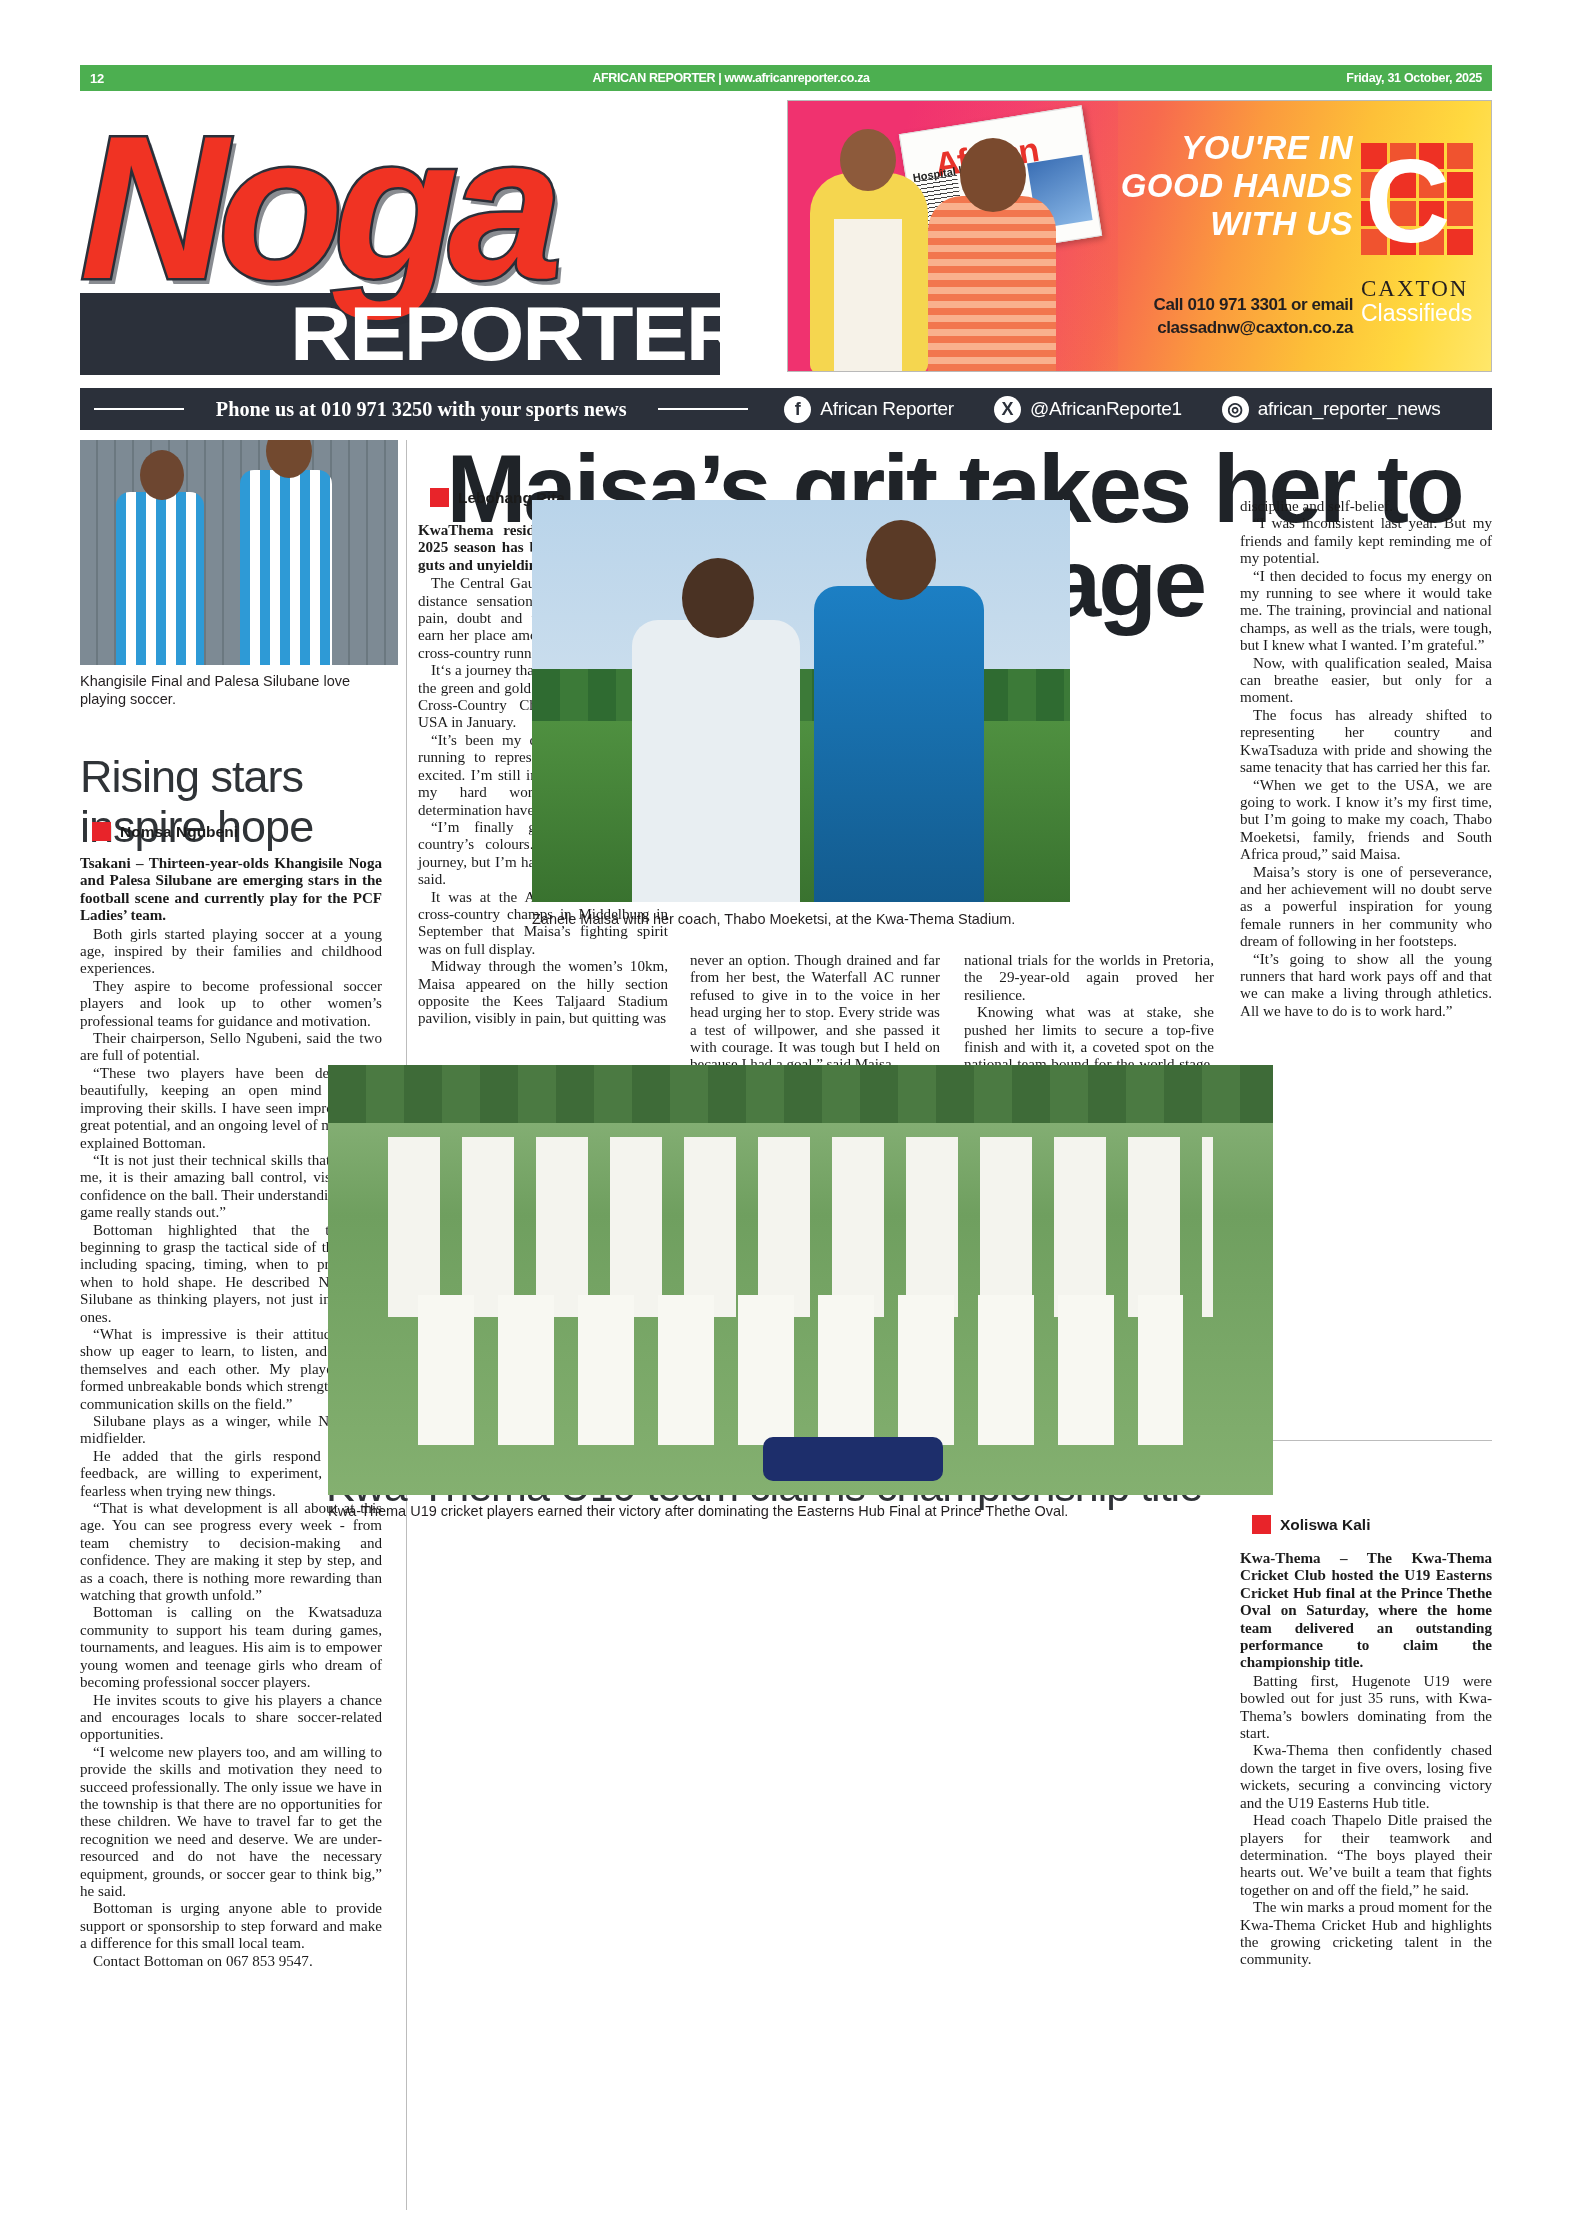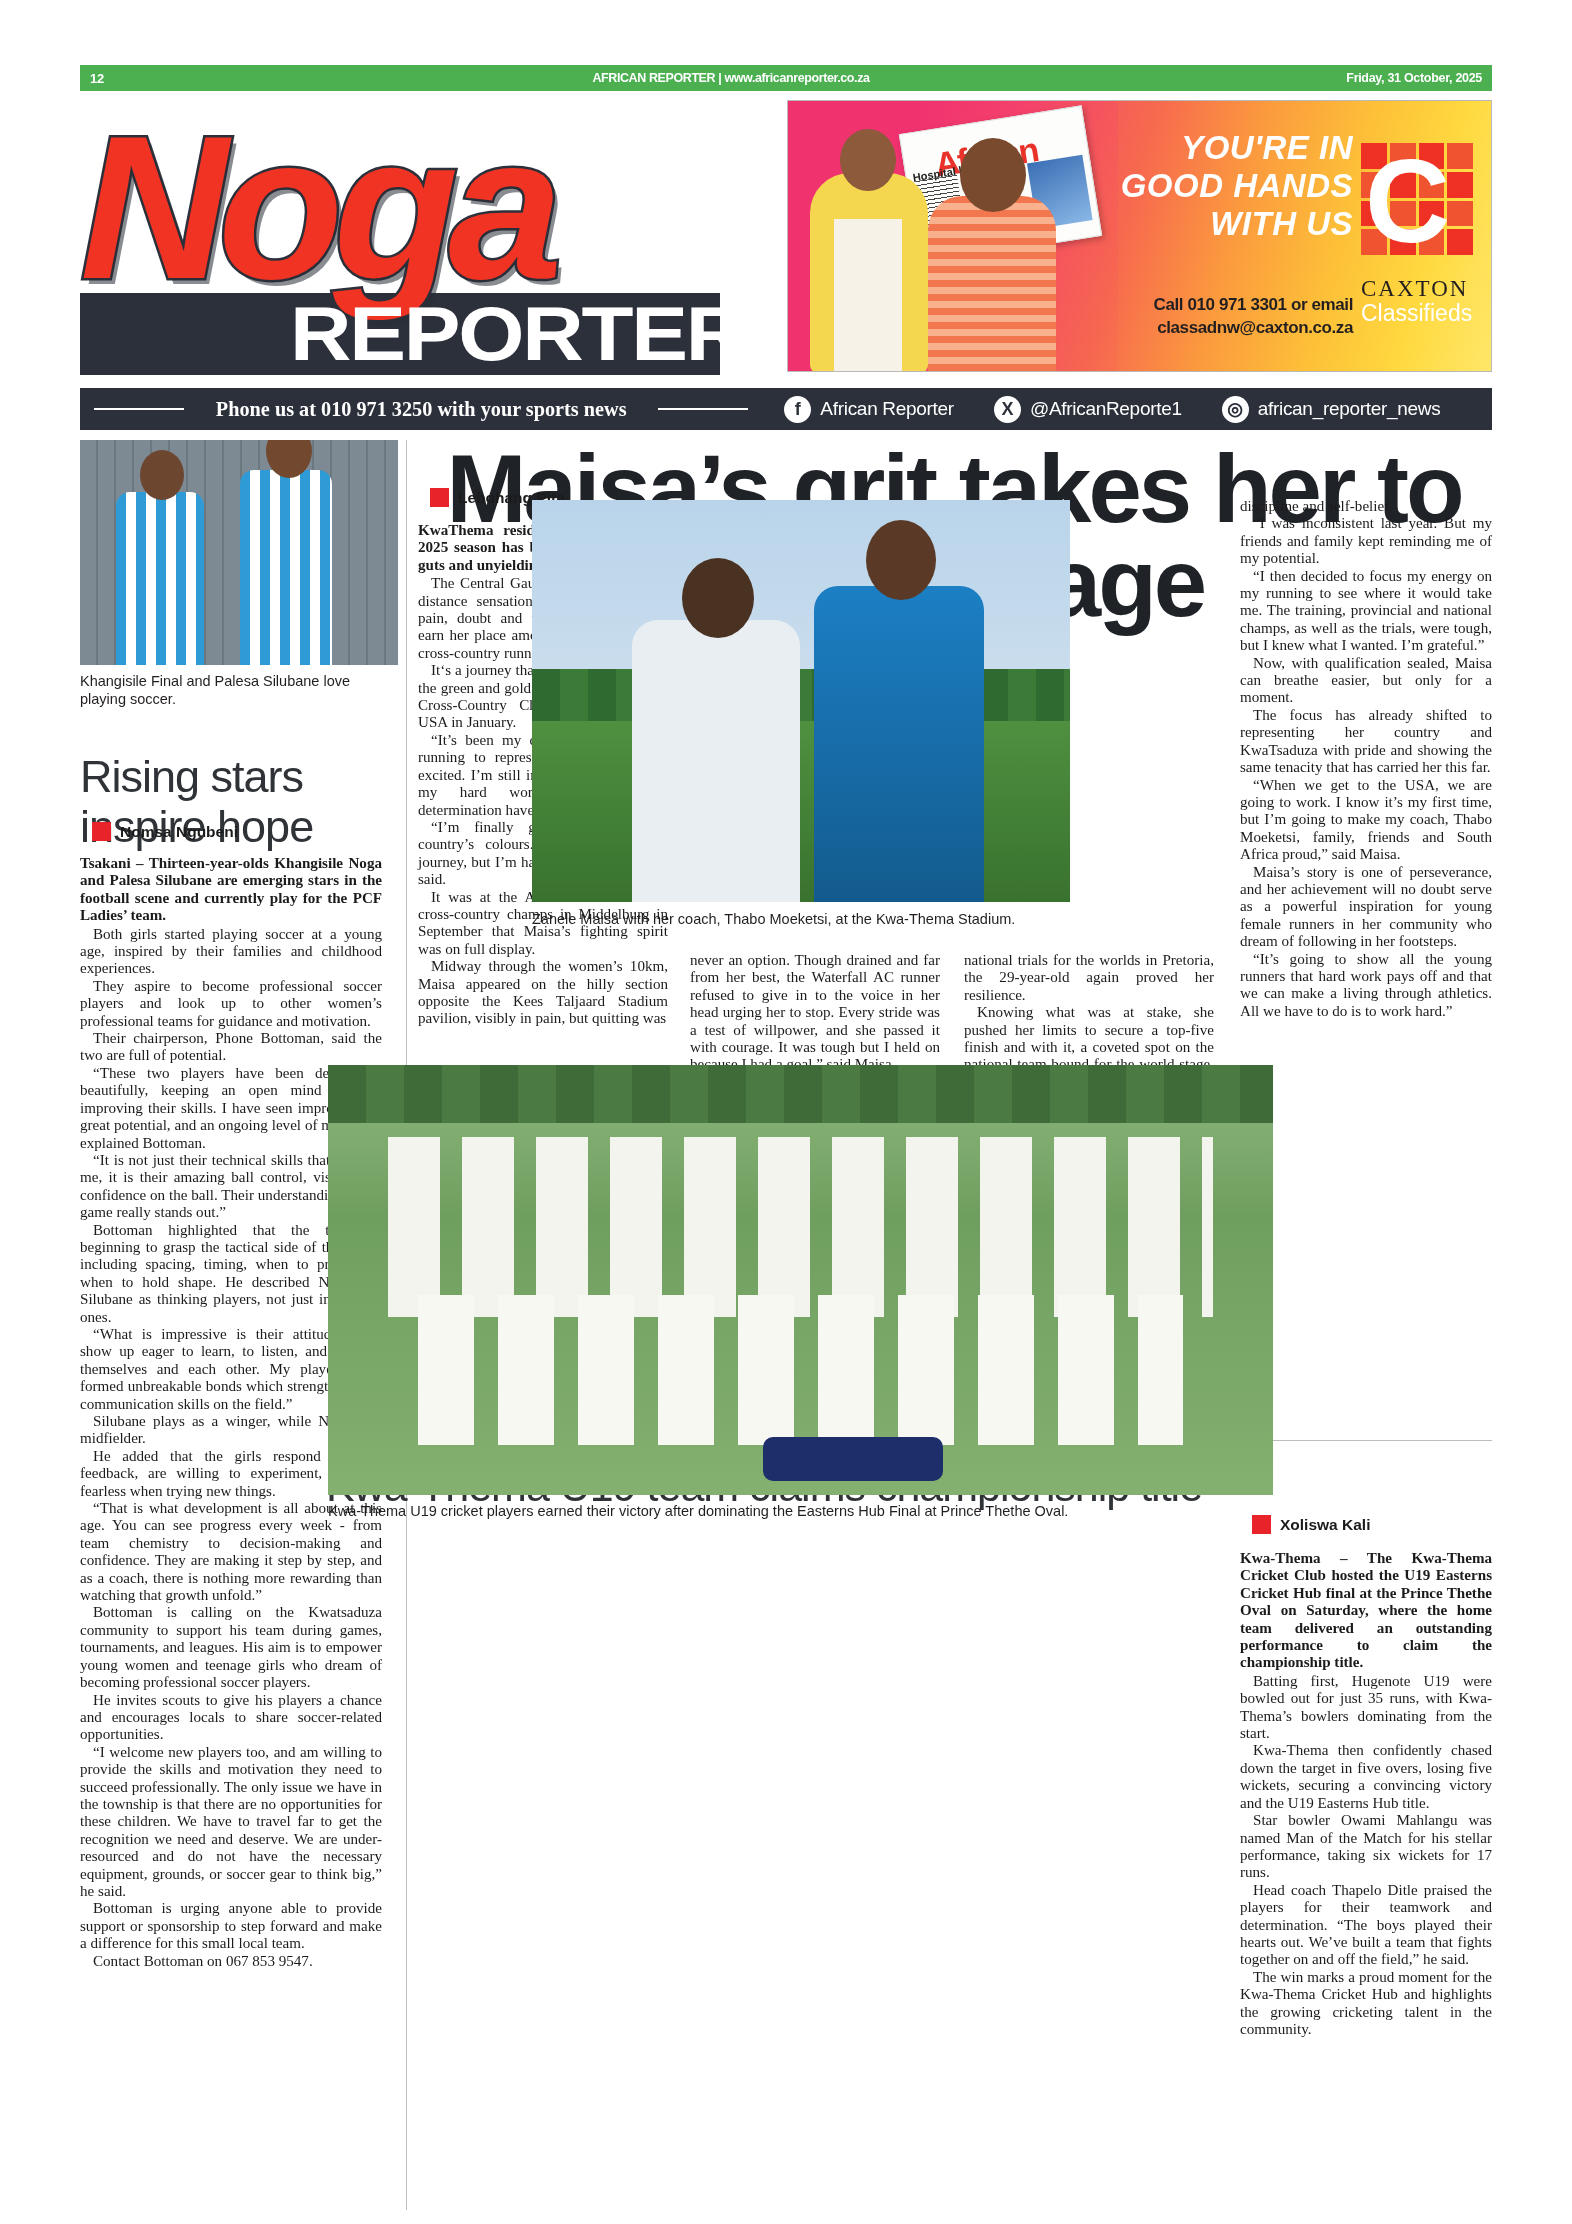--- a/index.html
+++ b/index.html
@@ -402,21 +402,21 @@
 
     <div class="byline" style="left:0px; top:382px;">
       <span class="sq"></span>
       <span>Nomsa Ngubeni</span>
     </div>
 
     <div class="txtcol" id="rising-body" style="left:0px; top:415px; width:302px;">
         <p class="lead">Tsakani – Thirteen-year-olds Khangisile Noga and Palesa Silubane are emerging stars in the football scene and currently play for the PCF Ladies’ team.</p>
         <p>Both girls started playing soccer at a young age, inspired by their families and childhood experiences.</p>
         <p>They aspire to become professional soccer players and look up to other women’s professional teams for guidance and motivation.</p>
-        <p>Their chairperson, Phone Bottoman, said the two are full of potential.</p>
+        <p>Their chairperson, Sello Ngubeni, said the two are full of potential.</p>
         <p>“These two players have been developing beautifully, keeping an open mind towards improving their skills. I have seen improvement, great potential, and an ongoing level of maturity,” explained Bottoman.</p>
         <p>“It is not just their technical skills that impress me, it is their amazing ball control, vision, and confidence on the ball. Their understanding of the game really stands out.”</p>
         <p>Bottoman highlighted that the two are beginning to grasp the tactical side of the game, including spacing, timing, when to press, and when to hold shape. He described Noga and Silubane as thinking players, not just instinctive ones.</p>
         <p>“What is impressive is their attitude. They show up eager to learn, to listen, and to push themselves and each other. My players have formed unbreakable bonds which strengthen their communication skills on the field.”</p>
         <p>Silubane plays as a winger, while Noga is a midfielder.</p>
         <p>He added that the girls respond well to feedback, are willing to experiment, and are fearless when trying new things.</p>
         <p>“That is what development is all about at this age. You can see progress every week - from team chemistry to decision-making and confidence. They are making it step by step, and as a coach, there is nothing more rewarding than watching that growth unfold.”</p>
         <p>Bottoman is calling on the Kwatsaduza community to support his team during games, tournaments, and leagues. His aim is to empower young women and teenage girls who dream of becoming professional soccer players.</p>
         <p>He invites scouts to give his players a chance and encourages locals to share soccer-related opportunities.</p>
         <p>“I welcome new players too, and am willing to provide the skills and motivation they need to succeed professionally. The only issue we have in the township is that there are no opportunities for these children. We have to travel far to get the recognition we need and deserve. We are under-resourced and do not have the necessary equipment, grounds, or soccer gear to think big,” he said.</p>
@@ -480,19 +480,18 @@
 
     <div class="byline" style="left:1160px; top:1075px;">
       <span class="sq"></span>
       <span>Xoliswa Kali</span>
     </div>
 
     <div class="txtcol" id="cricket-body" style="left:1160px; top:1110px; width:252px;">
         <p class="lead">Kwa-Thema – The Kwa-Thema Cricket Club hosted the U19 Easterns Cricket Hub final at the Prince Thethe Oval on Saturday, where the home team delivered an outstanding performance to claim the championship title.</p>
         <p>Batting first, Hugenote U19 were bowled out for just 35 runs, with Kwa-Thema’s bowlers dominating from the start.</p>
         <p>Kwa-Thema then confidently chased down the target in five overs, losing five wickets, securing a convincing victory and the U19 Easterns Hub title.</p>
-        <p>Star bowler Owami Mahlangu was named Man of the Match for his stellar performance, taking six wickets for 17 runs.</p>
         <p>Head coach Thapelo Ditle praised the players for their teamwork and determination. “The boys played their hearts out. We’ve built a team that fights together on and off the field,” he said.</p>
         <p>The win marks a proud moment for the Kwa-Thema Cricket Hub and highlights the growing cricketing talent in the community.</p>
       </div>
 
   </div>
 </div>
 
 </body></html>

